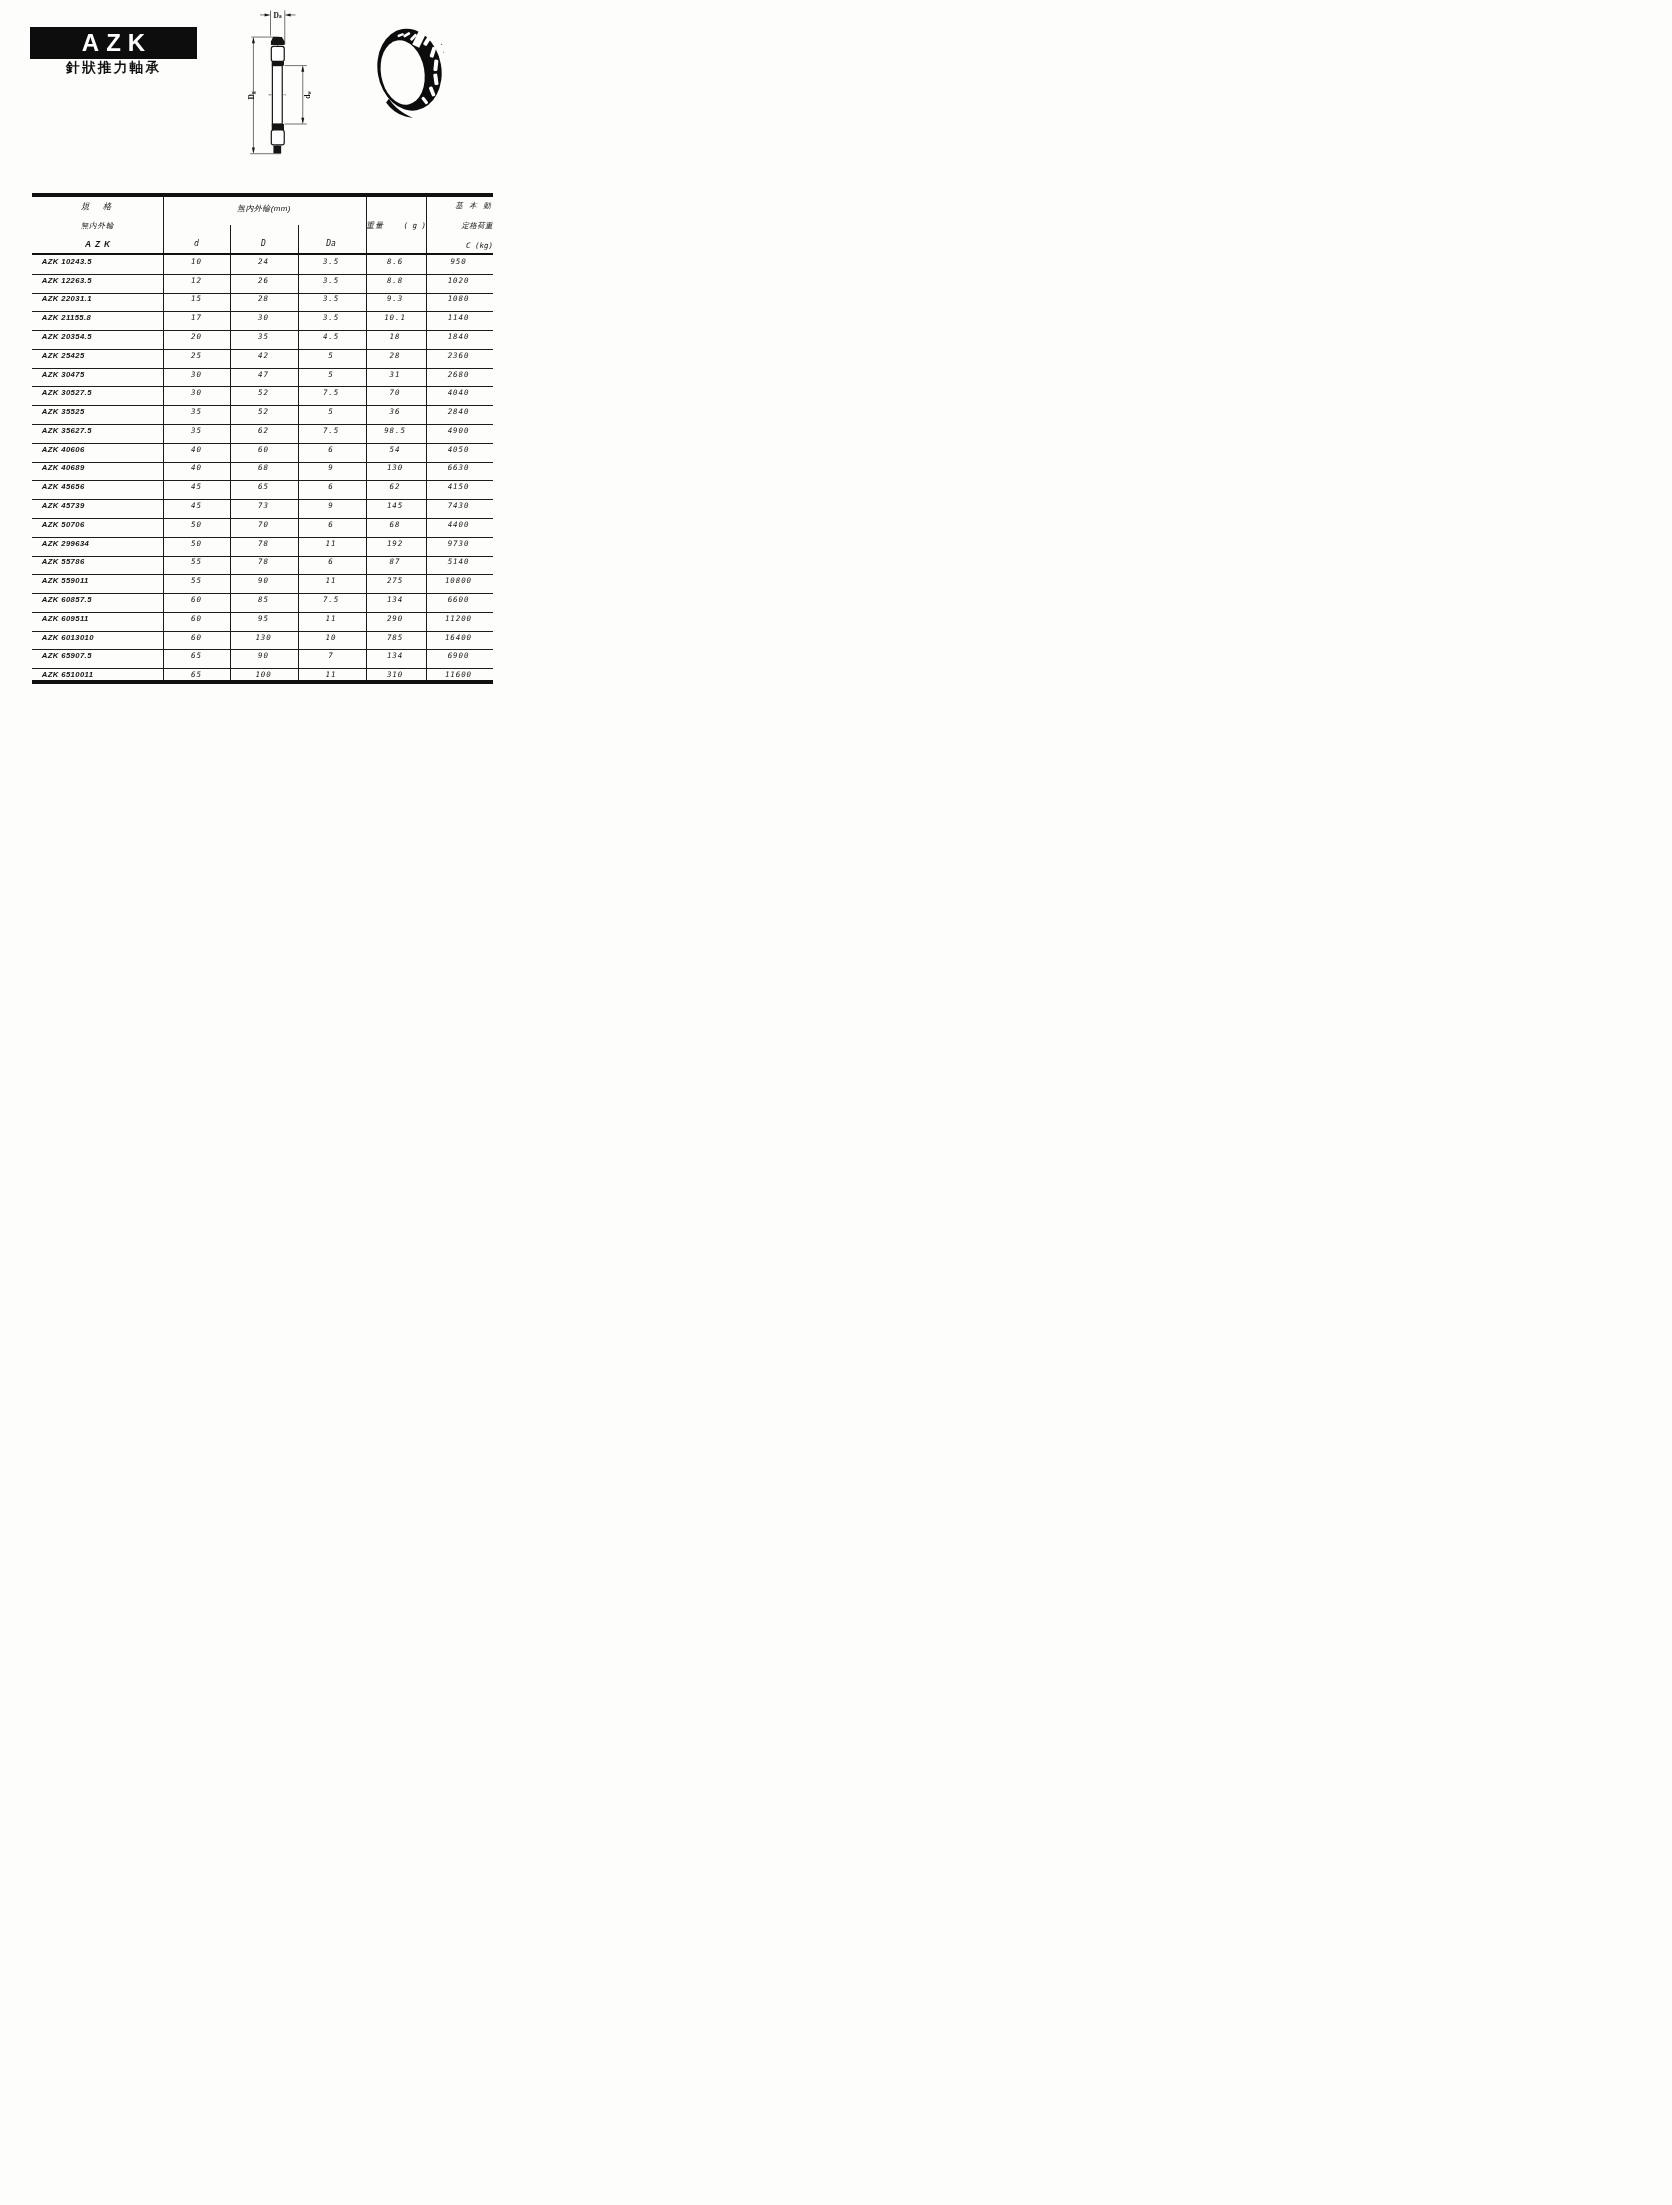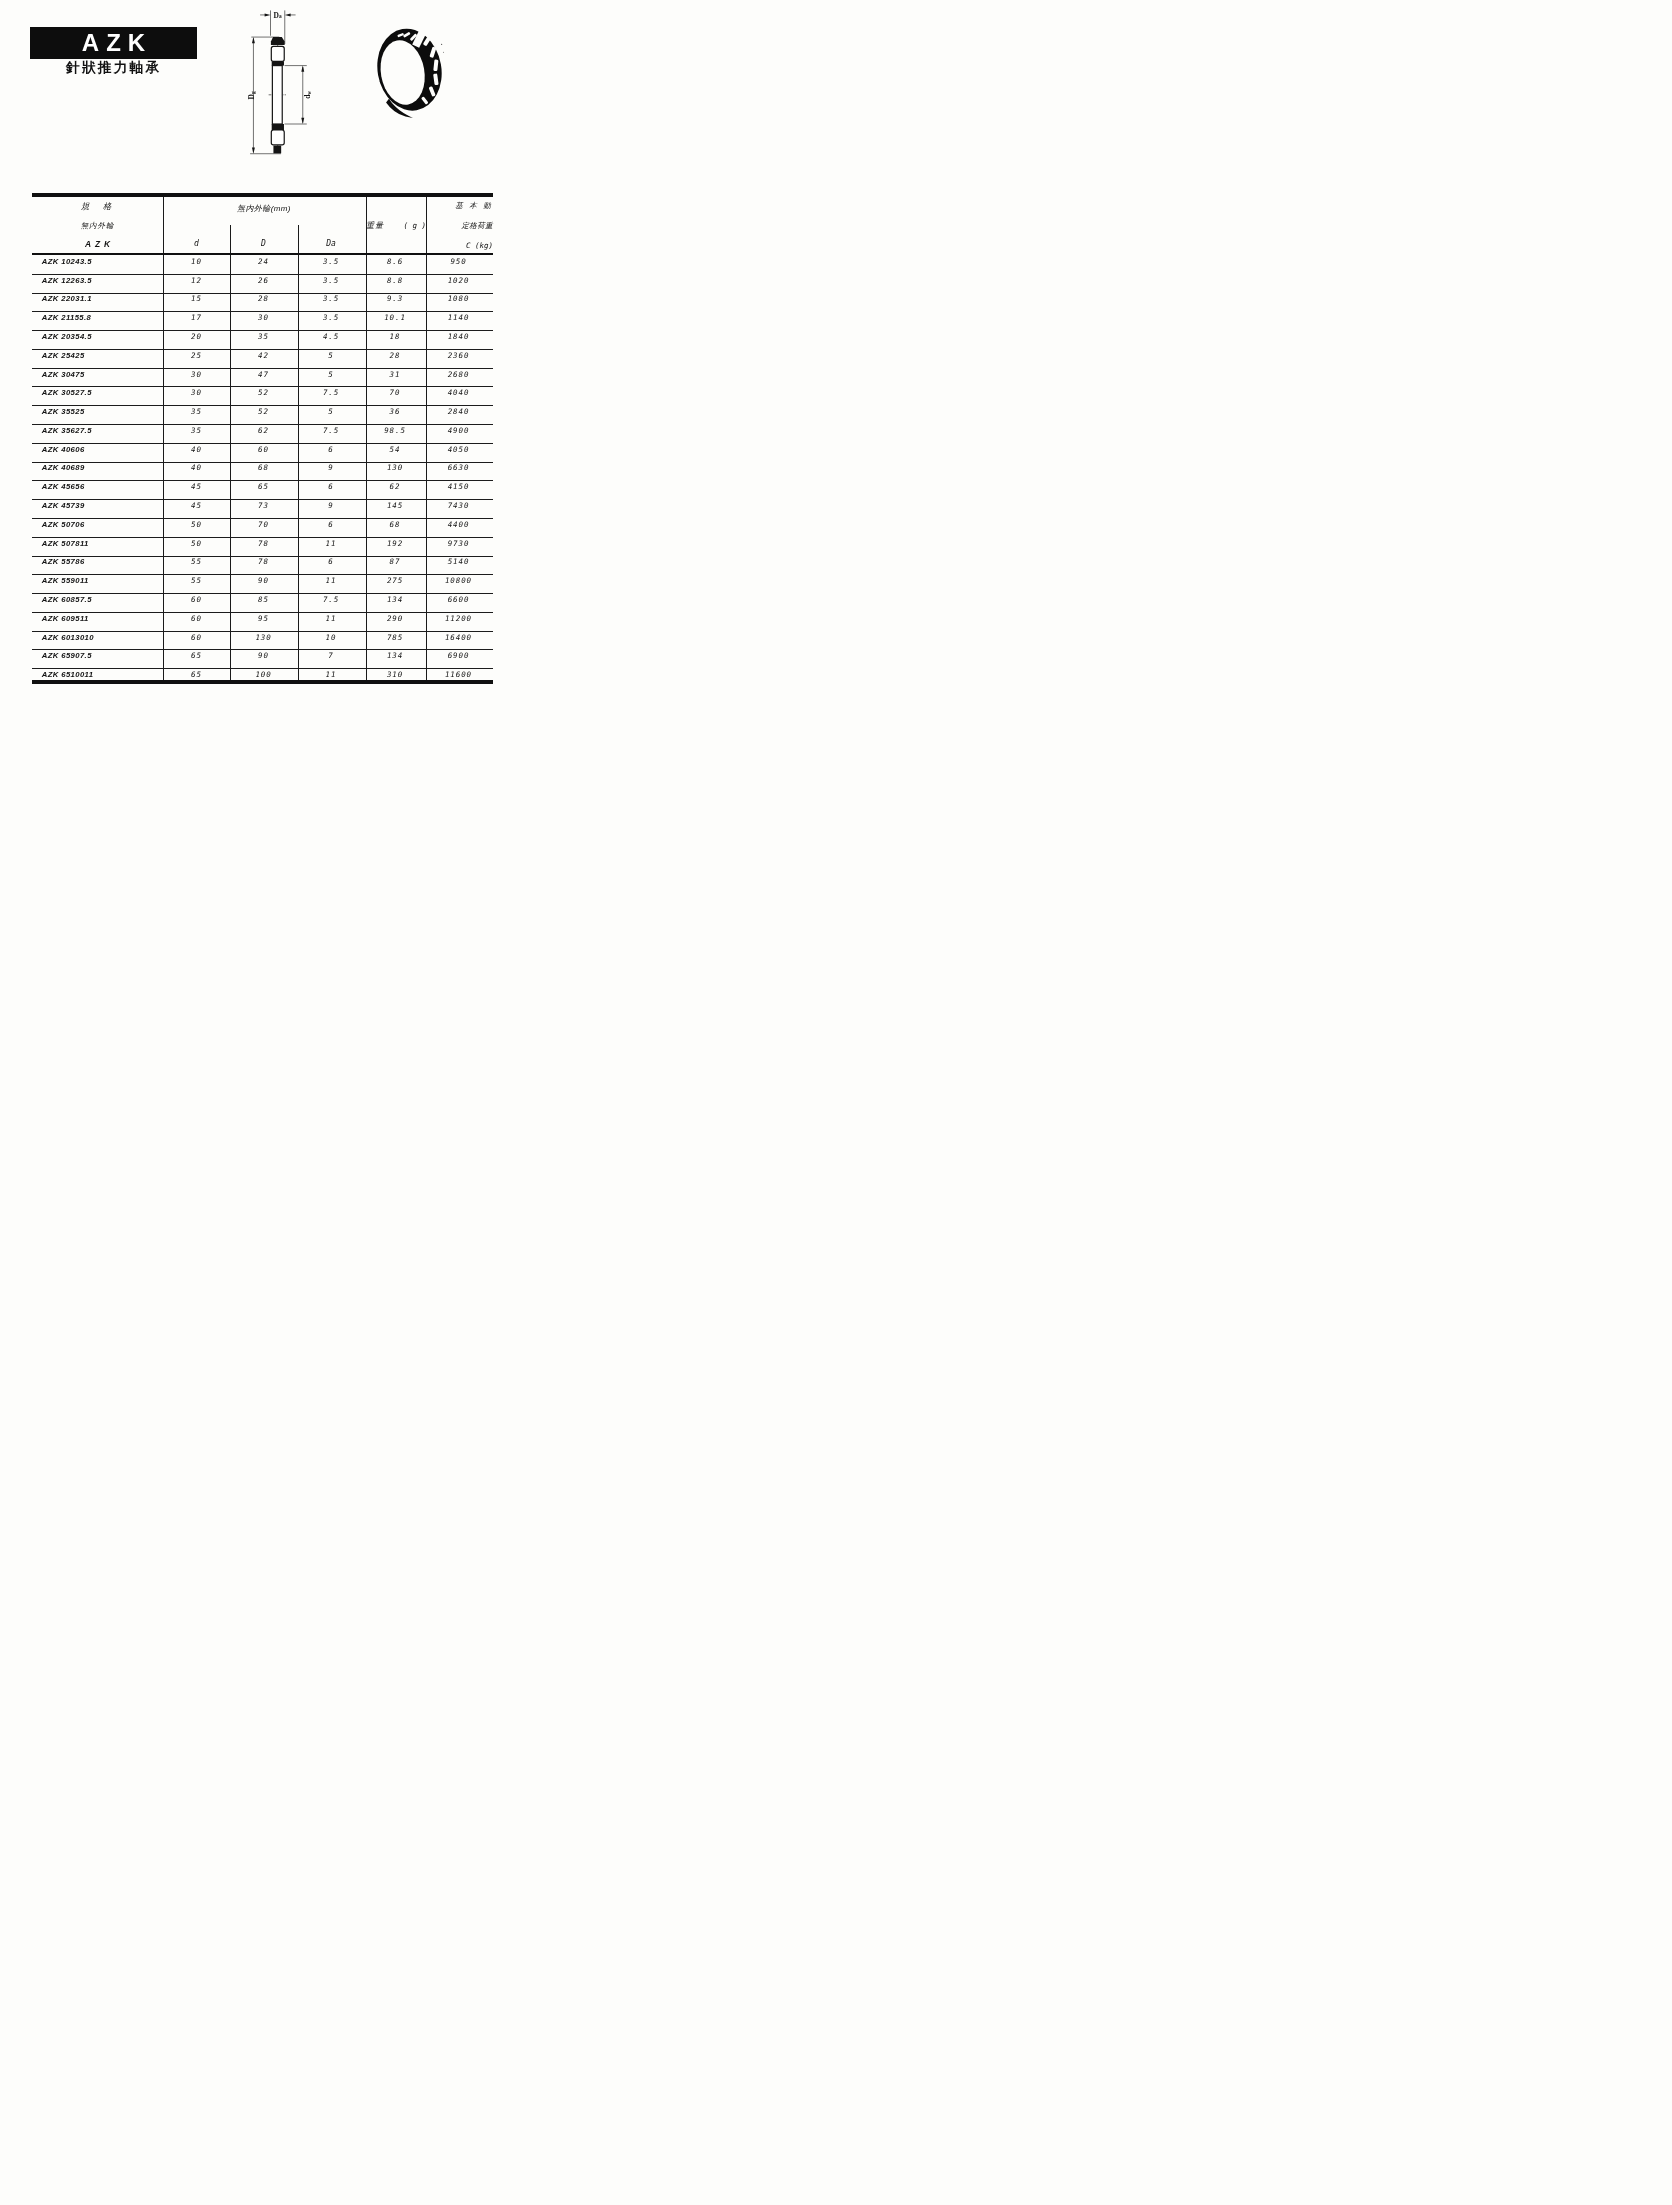--- a/index.html
+++ b/index.html
@@ -334,21 +334,21 @@
       </div>
         <div class="row" style="">
         <div class="c spec">AZK 50706</div>
         <div class="c">50</div>
         <div class="c">70</div>
         <div class="c">6</div>
         <div class="c">68</div>
         <div class="c">4400</div>
       </div>
         <div class="row" style="">
-        <div class="c spec">AZK 507811</div>
+        <div class="c spec">AZK 299634</div>
         <div class="c">50</div>
         <div class="c">78</div>
         <div class="c">11</div>
         <div class="c">192</div>
         <div class="c">9730</div>
       </div>
         <div class="row" style="">
         <div class="c spec">AZK 55786</div>
         <div class="c">55</div>
         <div class="c">78</div>

